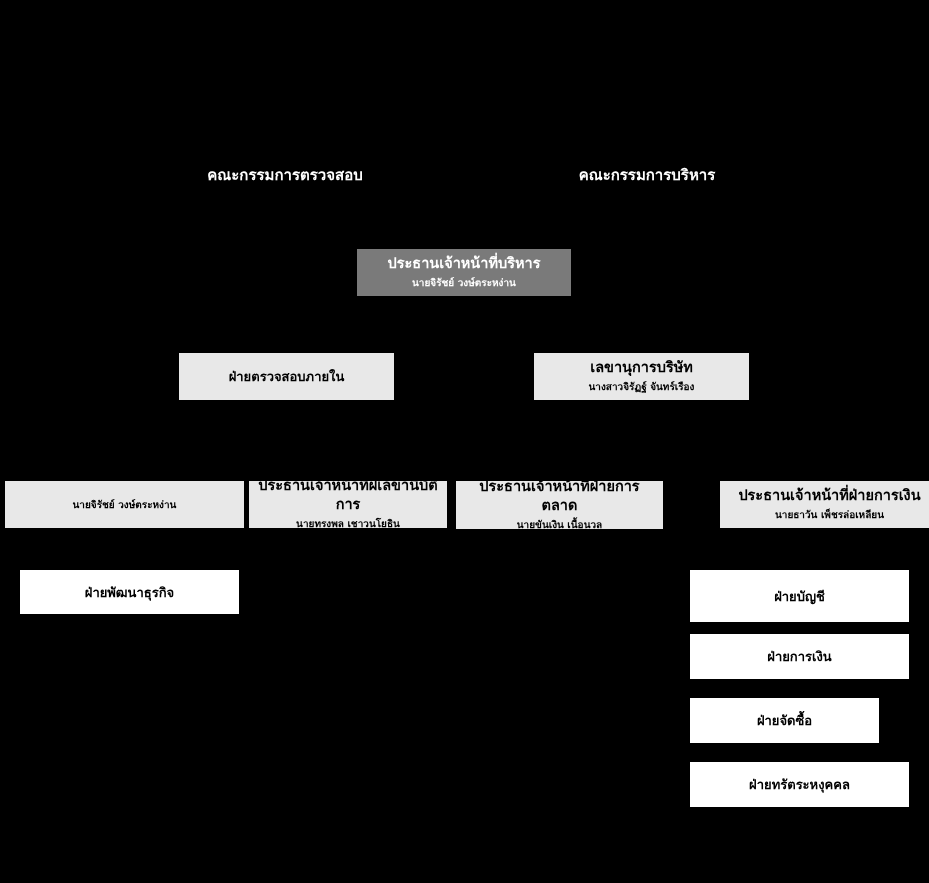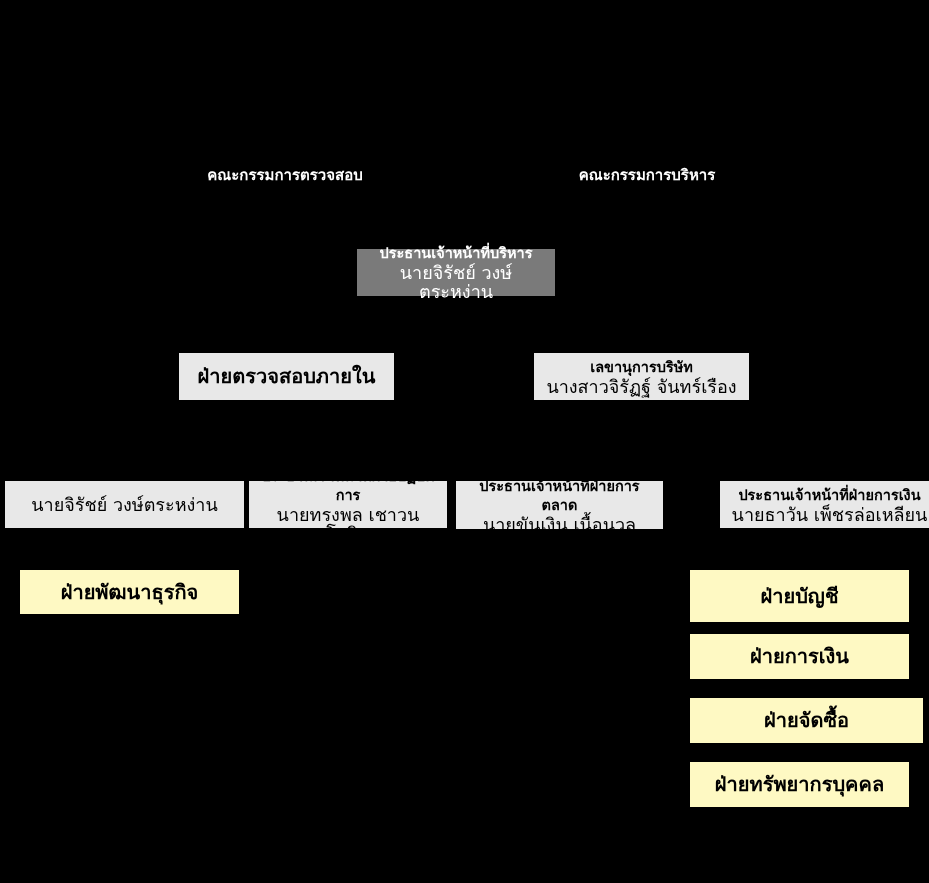--- a/index.html
+++ b/index.html
@@ -37,70 +37,70 @@
     text-align: center;
     line-height: 19px;
     padding: 2px 6px;
   }
   .node .node-title {
     font-weight: bold;
     font-size: 14.5px;
     display: block;
   }
   .node .node-person {
-    font-weight: normal;
-    font-size: 18px;
+    font-weight: bold;
+    font-size: 10px;
     display: block;
   }
   .node.gray-dark {
     background: #7a7a7a;
     color: #ffffff;
   }
   .node.gray-light {
     background: #e8e8e8;
     color: #000000;
   }
   .node.white {
-    background: #fef9c3;
+    background: #ffffff;
     color: #000000;
   }
   .node.single .node-title {
-    font-size: 20px;
+    font-size: 13px;
   }
 </style>
 </head>
 <body>
 
 <div id="chart-root">
 
 
   <div class="free-label" style="left:185px; top:166px; width:200px;">คณะกรรมการตรวจสอบ</div>
 
   <div class="free-label" style="left:547px; top:166px; width:200px;">คณะกรรมการบริหาร</div>
 
-  <div class="node gray-dark" style="left:357px; top:249px; width:198px; height:47px;">
+  <div class="node gray-dark" style="left:357px; top:249px; width:214px; height:47px;">
     <span class="node-title">ประธานเจ้าหน้าที่บริหาร</span>
     <span class="node-person">นายจิรัชย์ วงษ์ตระหง่าน</span>
   </div>
 
   <div class="node gray-light single" style="left:179px; top:353px; width:215px; height:47px;">
     <span class="node-title">ฝ่ายตรวจสอบภายใน</span>
   </div>
 
   <div class="node gray-light" style="left:534px; top:353px; width:215px; height:47px;">
     <span class="node-title">เลขานุการบริษัท</span>
     <span class="node-person">นางสาวจิรัฏฐ์ จันทร์เรือง</span>
   </div>
 
   <div class="node gray-light" style="left:5px; top:481px; width:239px; height:47px;">
     <span class="node-person">นายจิรัชย์ วงษ์ตระหง่าน</span>
   </div>
 
   <div class="node gray-light" style="left:249px; top:481px; width:198px; height:47px;">
-    <span class="node-title">ประธานเจ้าหน้าที่ฝ่ายปฏิบัติการ</span>
+    <span class="node-title">ประธานเจ้าหน้าที่ฝ่เลขานิบัติการ</span>
     <span class="node-person">นายทรงพล เชาวนโยธิน</span>
   </div>
 
   <div class="node gray-light" style="left:456px; top:481px; width:207px; height:48px;align-items:center;">
     <span class="node-title">ประธานเจ้าหน้าที่ฝ่ายการตลาด</span>
     <span class="node-person">นายขันเงิน เนื้อนวล</span>
   </div>
 
   <div class="node gray-light" style="left:720px; top:481px; width:219px; height:47px;">
     <span class="node-title">ประธานเจ้าหน้าที่ฝ่ายการเงิน</span>
@@ -112,21 +112,21 @@
   </div>
 
   <div class="node white single" style="left:690px; top:570px; width:219px; height:52px;">
     <span class="node-title">ฝ่ายบัญชี</span>
   </div>
 
   <div class="node white single" style="left:690px; top:634px; width:219px; height:45px;">
     <span class="node-title">ฝ่ายการเงิน</span>
   </div>
 
-  <div class="node white single" style="left:690px; top:698px; width:233px; height:45px;">
+  <div class="node white single" style="left:690px; top:698px; width:189px; height:45px;">
     <span class="node-title">ฝ่ายจัดซื้อ</span>
   </div>
 
   <div class="node white single" style="left:690px; top:762px; width:219px; height:45px;">
-    <span class="node-title">ฝ่ายทรัพยากรบุคคล</span>
+    <span class="node-title">ฝ่ายทรัตระหงุคคล</span>
   </div>
 
 </div>
 
 </body></html>

